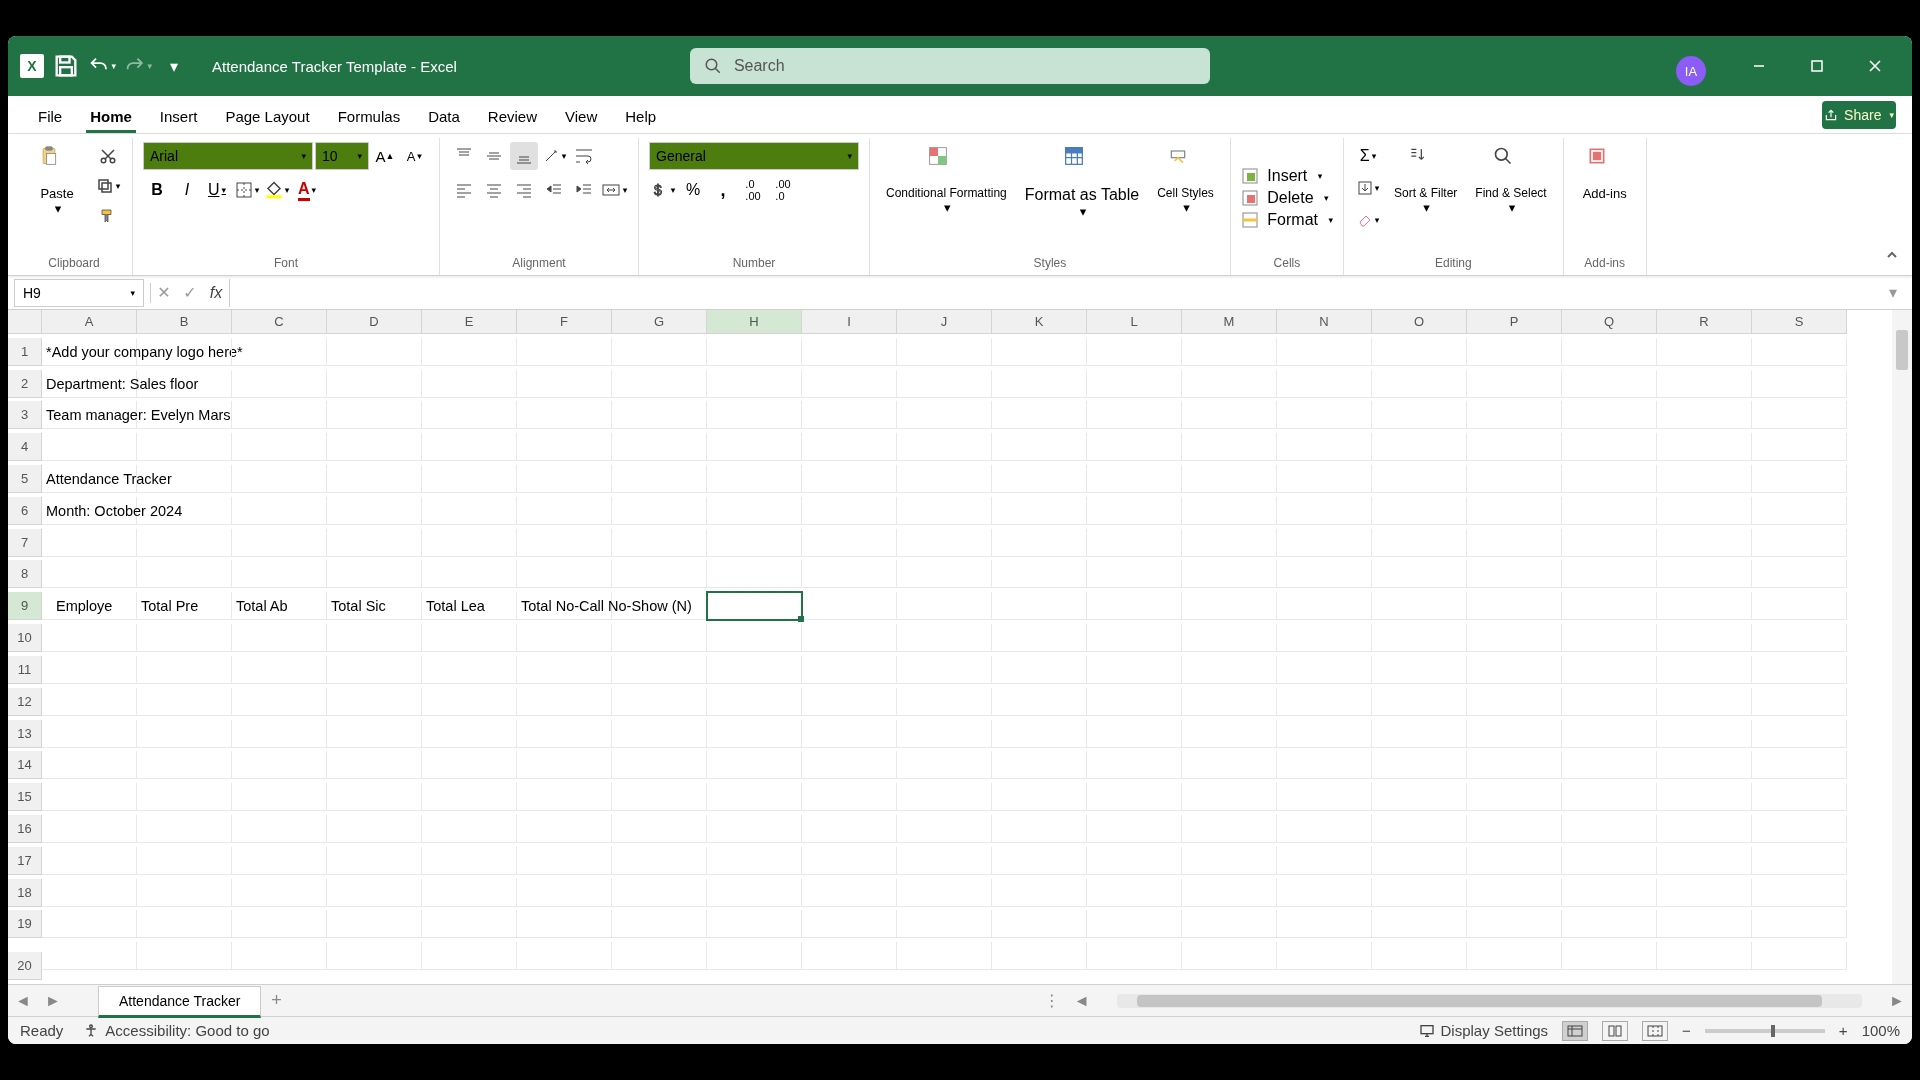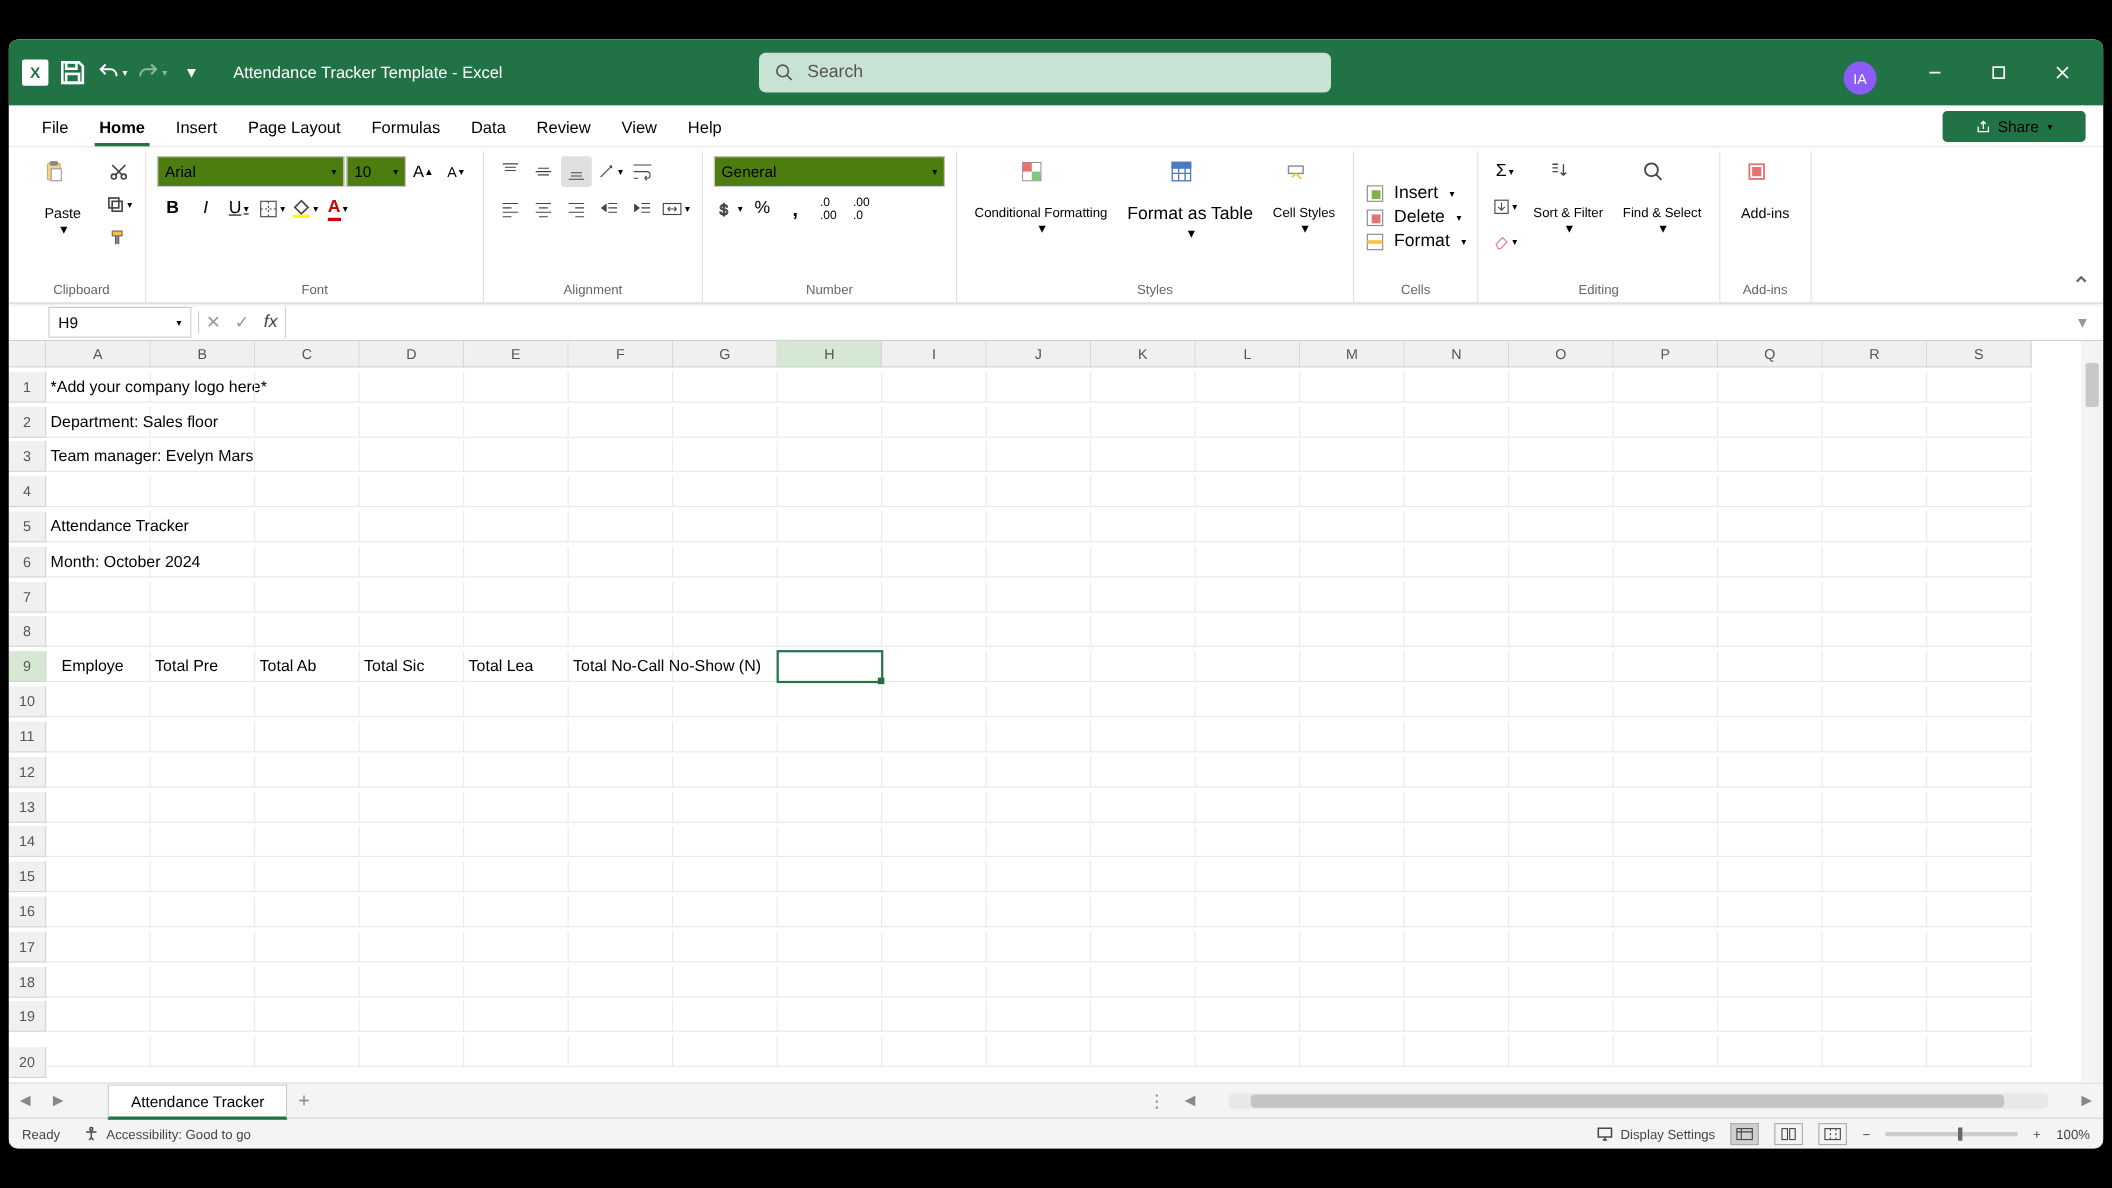--- a/index.html
+++ b/index.html
@@ -16,42 +16,42 @@
 .titlebar .search svg { width: 18px; height: 18px; margin-right: 12px; }
 .titlebar .right { display: flex; align-items: flex-end; gap: 8px; margin-left: auto; }
 .titlebar .avatar { width: 30px; height: 30px; border-radius: 50%; background: #8b5cf6; display: flex; align-items: center; justify-content: center; font-size: 13px; margin-right: 20px; }
 .titlebar .win-btn { width: 50px; height: 40px; display: flex; align-items: center; justify-content: center; cursor: pointer; }
 
 
 .ribbon-tabs { height: 38px; background: #fff; display: flex; align-items: flex-end; padding: 0 16px; border-bottom: 1px solid #e0e0e0; }
 .ribbon-tabs .tab { padding: 8px 14px; font-size: 15px; cursor: pointer; position: relative; }
 .ribbon-tabs .tab.active { font-weight: 600; }
 .ribbon-tabs .tab.active::after { content: ""; position: absolute; bottom: 0; left: 10px; right: 10px; height: 3px; background: #217346; }
-.ribbon-tabs .share { margin-left: auto; background: #217346; color: #000000; padding: 6px 30px; border-radius: 4px; display: flex; align-items: center; gap: 6px; margin-bottom: 4px; font-size: 14px; }
+.ribbon-tabs .share { margin-left: auto; background: #217346; color: #fef9c3; padding: 6px 2px; border-radius: 4px; display: flex; align-items: center; gap: 6px; margin-bottom: 4px; font-size: 14px; }
 
 
 .ribbon { height: 142px; background: #fff; display: flex; border-bottom: 1px solid #d0d0d0; padding: 4px 8px 0; box-shadow: 0 1px 3px rgba(0,0,0,0.1); }
 .ribbon-group { border-right: 1px solid #e0e0e0; padding: 4px 10px 2px; display: flex; flex-direction: column; justify-content: space-between; }
 .ribbon-group:last-child { border-right: none; }
 .group-body { display: flex; gap: 6px; flex: 1; align-items: flex-start; }
 .group-label { font-size: 12px; color: #666; text-align: center; padding: 3px 0; position: relative; }
 .rbtn { display: flex; flex-direction: column; align-items: center; justify-content: center; padding: 4px 6px; cursor: pointer; border-radius: 4px; min-width: 36px; }
 .rbtn svg, .rbtn .ico { width: 20px; height: 20px; }
 .rbtn.big { min-width: 62px; }
 .rbtn.big .ico { width: 36px; height: 36px; margin-bottom: 4px; }
 .rbtn.big span { font-size: 13px; }
 .rstack { display: flex; flex-direction: column; gap: 2px; }
 .rrow { display: flex; gap: 2px; align-items: center; }
 .combo { height: 28px; border: 1px solid #ccc; background: #4d7c0f; font-size: 14px; padding: 0 6px; display: flex; align-items: center; justify-content: space-between; }
 .smallbtn { width: 28px; height: 28px; display: flex; align-items: center; justify-content: center; cursor: pointer; border-radius: 3px; }
 .dd { font-size: 9px; margin-left: 2px; }
 .collapse-arrow { position: absolute; right: 12px; bottom: 8px; cursor: pointer; }
 
 
-.formula-bar { height: 34px; display: flex; align-items: center; border-bottom: 1px solid #d0d0d0; background: #fff; padding-left: 30px; }
+.formula-bar { height: 34px; display: flex; align-items: center; border-bottom: 1px solid #d0d0d0; background: #fff; }
 .name-box { width: 130px; height: 28px; border: 1px solid #ccc; margin: 0 6px; padding: 0 8px; display: flex; align-items: center; justify-content: space-between; font-size: 14px; }
 .fb-btn { width: 26px; height: 26px; display: flex; align-items: center; justify-content: center; color: #999; cursor: pointer; }
 .formula-input { flex: 1; height: 28px; border-left: 1px solid #ccc; padding: 0 8px; }
 
 
 .grid-area { flex: 1; display: flex; overflow: hidden; background: #fff; position: relative; }
 .grid { display: grid; font-size: 14.5px; }
 .gh { background: #f0f0f0; border-right: 1px solid #d4d4d4; border-bottom: 1px solid #d4d4d4; text-align: center; color: #555; font-size: 13px; height: 24px; line-height: 24px; user-select: none; }
 .gh.col.selected { background: #d4e8d4; }
 .rh { background: #f0f0f0; border-right: 1px solid #d4d4d4; border-bottom: 1px solid #d4d4d4; text-align: center; color: #555; font-size: 13px; width: 34px; user-select: none; }
@@ -65,21 +65,21 @@
 
 
 .sheet-tabs { height: 32px; display: flex; align-items: center; background: #f4f4f4; border-top: 1px solid #d0d0d0; }
 .sheet-nav { width: 30px; text-align: center; color: #888; cursor: pointer; }
 .sheet-tab { padding: 6px 20px; background: #fff; border: 1px solid #ccc; border-bottom: none; font-size: 14px; position: relative; top: 1px; }
 .sheet-tab.active { border-bottom: 3px solid #217346; font-weight: 500; }
 .hscroll { flex: 1; margin: 0 20px; height: 14px; background: #e8e8e8; border-radius: 4px; position: relative; }
 .hscroll .thumb { position: absolute; left: 20px; right: 40px; top: 1px; bottom: 1px; background: #c4c4c4; border-radius: 4px; }
 
 
-.statusbar { height: 28px; background: #f4f4f4; display: flex; align-items: center; padding: 0 12px; font-size: 12px; color: #444; border-top: 1px solid #d0d0d0; }
+.statusbar { height: 28px; background: #f4f4f4; display: flex; align-items: center; padding: 0 12px; font-size: 15px; color: #444; border-top: 1px solid #d0d0d0; }
 .statusbar .right { margin-left: auto; display: flex; align-items: center; gap: 14px; }
 .view-btn { width: 26px; height: 20px; border: 1px solid #aaa; display: flex; align-items: center; justify-content: center; cursor: pointer; }
 .view-btn.active { background: #d0d0d0; }
 .zoom-slider { width: 120px; height: 4px; background: #ccc; position: relative; }
 .zoom-slider .zthumb { position: absolute; left: 55%; top: -4px; width: 4px; height: 12px; background: #666; }
 </style>
 </head>
 <body>
 
 <div class="app">

